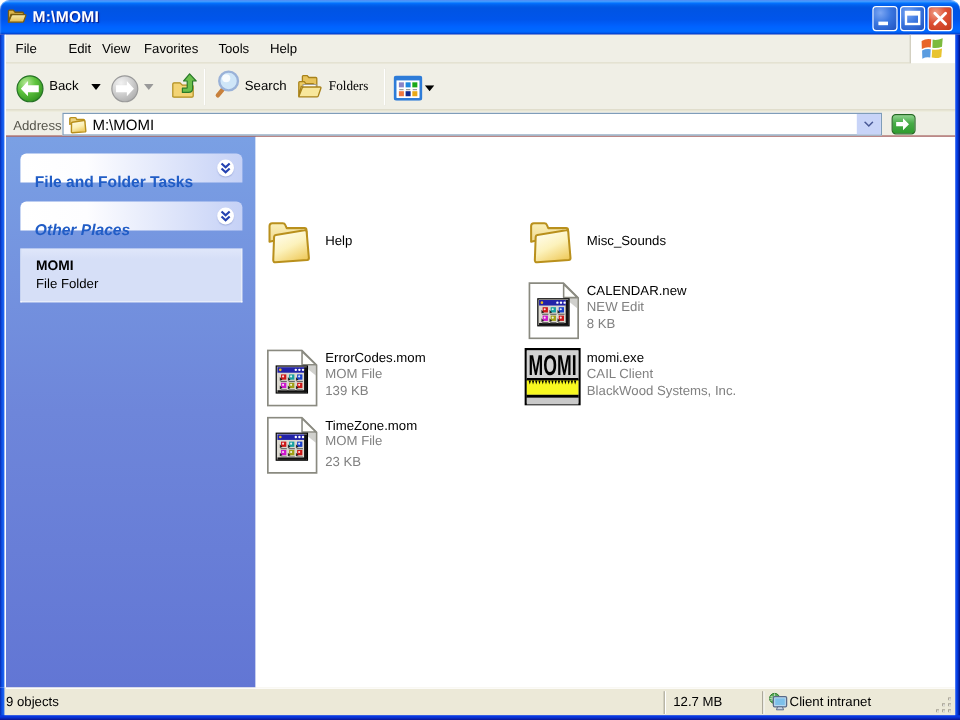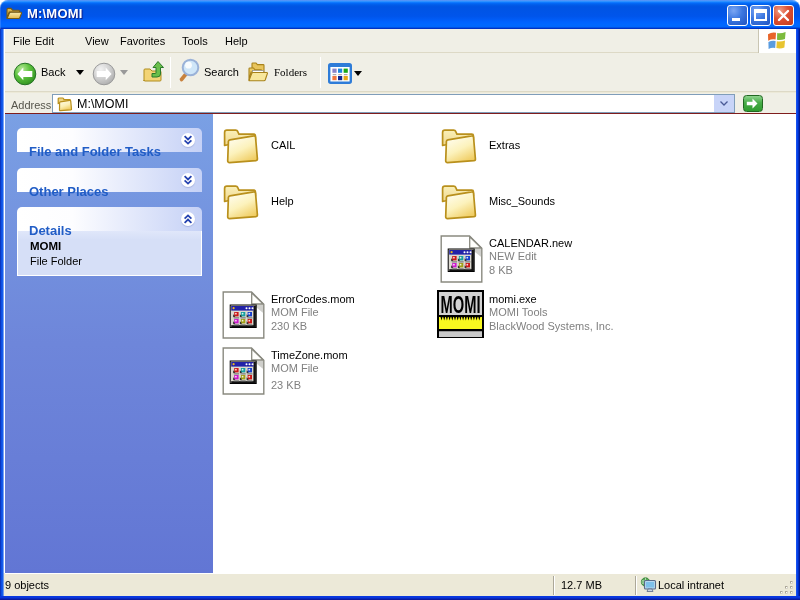--- a/index.html
+++ b/index.html
@@ -93,21 +93,21 @@
           <rect x="4" y="4" width="11" height="10" fill="none" stroke="#fff" stroke-width="2"></rect>
           <rect x="4" y="4" width="11" height="3" fill="#fff"></rect>
         </svg></div>
     <div class="tbtn close" style="left:773px;"><svg width="19" height="19">
           <path d="M5,5 L14,14 M14,5 L5,14" stroke="#fff" stroke-width="2.4" stroke-linecap="round"></path>
         </svg></div>
   </div>
   <div class="wbody">
     <div class="menubar">
       <span class="mi" style="left:9px;">File</span>
-      <span class="mi" style="left:31px;">Edit</span>
+      <span class="mi" style="left:53px;">Edit</span>
       <span class="mi" style="left:81px;">View</span>
       <span class="mi" style="left:116px;">Favorites</span>
       <span class="mi" style="left:178px;">Tools</span>
       <span class="mi" style="left:221px;">Help</span>
       <div class="flagbox">
           <svg width="20" height="19" style="position:absolute;left:8px;top:2px;" viewBox="0 0 20 19">
         <path d="M1,3.2 Q5,0.8 9,1.8 L8.6,8.6 Q4.8,7.8 1.2,9.8 Z" fill="#e8652a"></path>
         <path d="M10.2,2 Q14,2.8 18.6,0.9 L18,8 Q14.2,9.4 10,8.8 Z" fill="#7cbb3e"></path>
         <path d="M1.4,11 Q5,9.2 8.6,10 L8.2,17 Q4.8,16.2 1.6,18 Z" fill="#5a9ce0"></path>
         <path d="M9.8,10.2 Q13.8,11 18,9.4 L17.4,16.4 Q13.6,18 9.4,17 Z" fill="#e8c430"></path>
@@ -221,65 +221,39 @@
         <div class="panel" style="top:14px;">
           <div class="phead">
               <span class="pt">File and Folder Tasks</span>
             <div class="chev">
                 <svg width="14" height="14" style="position:absolute;left:0;top:0;">
                   <path d="M3.6,3.2 L7,6.4 L10.4,3.2 M3.6,7.4 L7,10.6 L10.4,7.4" stroke="#2442b0" stroke-width="1.8" fill="none"></path>
                 </svg>
               </div>
           </div>
         </div>
-        <div class="panel" style="top:54px;">
+        <div class="panel" style="top:54px;font-style:italic;">
           <div class="phead">
               <span class="pt">Other Places</span>
             <div class="chev">
                 <svg width="14" height="14" style="position:absolute;left:0;top:0;">
                   <path d="M3.6,3.2 L7,6.4 L10.4,3.2 M3.6,7.4 L7,10.6 L10.4,7.4" stroke="#2442b0" stroke-width="1.8" fill="none"></path>
                 </svg>
               </div>
           </div>
         </div>
         <div class="panel" style="top:93px;">
-          <div class="phead">
-              <span class="pt">Details</span>
-            <div class="chev">
-                <svg width="14" height="14" style="position:absolute;left:0;top:0;">
-                  <path d="M3.6,6.6 L7,3.4 L10.4,6.6 M3.6,10.8 L7,7.6 L10.4,10.8" stroke="#2442b0" stroke-width="1.8" fill="none"></path>
-                </svg>
-              </div>
-          </div>
           <div class="pbody" style="height:45px; padding:9px 12px 0;">
             <div style="font-weight:bold; font-size:11.5px;">MOMI</div>
             <div style="margin-top:3px;">File Folder</div>
           </div>
         </div>
       </div>
       <div class="files">
 
-      <div class="tile" style="left:6px;top:9px;width:210px;height:48px;">
-            <div class="ticon">
-              <svg width="48" height="48" viewBox="0 0 48 48" style="position:absolute;left:0;top:0;">
-                <path d="M5.6,22.5 L5.6,9.4 Q5.6,7.1 7.9,7.1 L16.6,7.1 Q18.2,7.1 18.7,8.4 L19.9,11.1 L34.8,11.1 Q36.4,11.1 36.4,12.7 L36.4,17 L10,21.5 Z" fill="url(#foldb)" stroke="#b9901c" stroke-width="1.7" stroke-linejoin="round"></path>
-                <path d="M9.4,18.4 Q9.6,17.1 10.9,16.9 L34.7,12.9 Q36.1,12.6 36.5,13.9 L38.4,35.8 Q38.6,37.5 36.9,37.7 L10.6,39.6 Q8.8,39.7 8.7,37.9 Z" fill="url(#foldg)" stroke="#b9901c" stroke-width="1.7" stroke-linejoin="round"></path>
-              </svg>
-            </div>
-            <div class="tname" style="top:16px;">CAIL</div>
-          </div>
-          <div class="tile" style="left:224px;top:9px;width:210px;height:48px;">
-            <div class="ticon">
-              <svg width="48" height="48" viewBox="0 0 48 48" style="position:absolute;left:0;top:0;">
-                <path d="M5.6,22.5 L5.6,9.4 Q5.6,7.1 7.9,7.1 L16.6,7.1 Q18.2,7.1 18.7,8.4 L19.9,11.1 L34.8,11.1 Q36.4,11.1 36.4,12.7 L36.4,17 L10,21.5 Z" fill="url(#foldb)" stroke="#b9901c" stroke-width="1.7" stroke-linejoin="round"></path>
-                <path d="M9.4,18.4 Q9.6,17.1 10.9,16.9 L34.7,12.9 Q36.1,12.6 36.5,13.9 L38.4,35.8 Q38.6,37.5 36.9,37.7 L10.6,39.6 Q8.8,39.7 8.7,37.9 Z" fill="url(#foldg)" stroke="#b9901c" stroke-width="1.7" stroke-linejoin="round"></path>
-              </svg>
-            </div>
-            <div class="tname" style="top:16px;">Extras</div>
-          </div>
           <div class="tile" style="left:6px;top:65px;width:210px;height:48px;">
             <div class="ticon">
               <svg width="48" height="48" viewBox="0 0 48 48" style="position:absolute;left:0;top:0;">
                 <path d="M5.6,22.5 L5.6,9.4 Q5.6,7.1 7.9,7.1 L16.6,7.1 Q18.2,7.1 18.7,8.4 L19.9,11.1 L34.8,11.1 Q36.4,11.1 36.4,12.7 L36.4,17 L10,21.5 Z" fill="url(#foldb)" stroke="#b9901c" stroke-width="1.7" stroke-linejoin="round"></path>
                 <path d="M9.4,18.4 Q9.6,17.1 10.9,16.9 L34.7,12.9 Q36.1,12.6 36.5,13.9 L38.4,35.8 Q38.6,37.5 36.9,37.7 L10.6,39.6 Q8.8,39.7 8.7,37.9 Z" fill="url(#foldg)" stroke="#b9901c" stroke-width="1.7" stroke-linejoin="round"></path>
               </svg>
             </div>
             <div class="tname" style="top:16px;">Help</div>
           </div>
           <div class="tile" style="left:224px;top:65px;width:210px;height:48px;">
@@ -374,21 +348,21 @@
                   <rect x="18.5" y="33.4" width="5.2" height="1" fill="#666"></rect>
                   <rect x="25.6" y="28" width="4.4" height="4.4" fill="#cc1818"></rect>
                   <path d="M24.6,30.2 l2.2,2.2 l-2.2,0.9 z" fill="#000" opacity="0.8"></path>
                   <circle cx="27.3" cy="29.7" r="0.9" fill="#fff" opacity="0.85"></circle>
                   <rect x="25.200000000000003" y="33.4" width="5.2" height="1" fill="#666"></rect>
                 </g>
               </svg>
             </div>
             <div class="tname" style="top:1.5px;">ErrorCodes.mom</div>
             <div class="tinfo" style="top:15px;">MOM File</div>
-            <div class="tinfo" style="top:28.5px;">230 KB</div>
+            <div class="tinfo" style="top:28.5px;">139 KB</div>
           </div>
           <div class="tile" style="left:224px;top:177px;width:210px;height:48px;">
             <div class="ticon">
               <svg width="47" height="48" viewBox="0 0 47 48" style="position:absolute;left:0;top:-1px;">
                 <rect x="1" y="1" width="45" height="46" fill="#c9c9c9" stroke="#000" stroke-width="2"></rect>
                 <rect x="2" y="2" width="43" height="24" fill="#d2d2d2"></rect>
                 <text x="23.5" y="22.5" font-family="Liberation Sans" font-size="24" font-weight="bold" fill="#000" text-anchor="middle" textLength="40" lengthAdjust="spacingAndGlyphs">MOMI</text>
                 <rect x="2" y="25" width="43" height="2.5" fill="#000"></rect>
                 <rect x="2" y="27" width="43" height="12" fill="#f8f820"></rect>
                 <path d="M3.5,27 l1,3.4 l1,-3.4 z" fill="#000"></path>
@@ -404,21 +378,21 @@
                 <path d="M30.499999999999996,27 l1,3.4 l1,-3.4 z" fill="#000"></path>
                 <path d="M33.199999999999996,27 l1,3.4 l1,-3.4 z" fill="#000"></path>
                 <path d="M35.9,27 l1,3.4 l1,-3.4 z" fill="#000"></path>
                 <path d="M38.6,27 l1,3.4 l1,-3.4 z" fill="#000"></path>
                 <path d="M41.300000000000004,27 l1,3.4 l1,-3.4 z" fill="#000"></path>
                 <rect x="2" y="39" width="43" height="2.5" fill="#000"></rect>
                 <rect x="2" y="41.5" width="43" height="5.5" fill="#c9c9c9"></rect>
               </svg>
             </div>
             <div class="tname" style="top:1.5px;">momi.exe</div>
-            <div class="tinfo" style="top:15px;">MOMI Tools</div>
+            <div class="tinfo" style="top:15px;">CAIL Client</div>
             <div class="tinfo" style="top:28.5px;">BlackWood Systems, Inc.</div>
           </div>
           <div class="tile" style="left:6px;top:233px;width:210px;height:48px;">
             <div class="ticon">
               <svg width="43" height="48" viewBox="0 0 43 48" style="position:absolute;left:3px;top:0px;">
                 <path d="M1.2,1 L29.5,1 L41.8,13.3 L41.8,47 L1.2,47 Z" fill="#fff" stroke="#8a8a80" stroke-width="1.4"></path>
                 <path d="M30.5,13.4 L41.2,13.4 L41.2,22 Z" fill="#aaaaa2" opacity="0.55"></path>
                 <path d="M29.7,1.8 L29.7,13 L41.2,13 Z" fill="#fffffc" stroke="#8a8a80" stroke-width="1.3" stroke-linejoin="round"></path>
                 <rect x="8.2" y="14" width="26" height="22.5" fill="#dcd9d0" stroke="#000" stroke-width="1"></rect>
                 <rect x="31.4" y="15" width="2.5" height="21" fill="#111"></rect>
@@ -480,21 +454,21 @@
       <div class="ssep" style="left:549px;"></div>
       <span style="position:absolute;left:557px;top:5px;">12.7 MB</span>
       <div class="ssep" style="left:631px;"></div>
       <svg width="17" height="16" style="position:absolute;left:636px;top:3px;" viewBox="0 0 17 16">
         <circle cx="5.5" cy="5" r="4.2" fill="#5aa85a" stroke="#2a7a2a" stroke-width="0.8"></circle>
         <path d="M2.2,3.4 q3.3,1.8 6.6,0 M2.2,6.6 q3.3,-1.8 6.6,0 M5.5,0.8 v8.4 M1.3,5 h8.4" stroke="#cfe8cf" fill="none" stroke-width="0.7"></path>
         <rect x="4.5" y="3.5" width="11" height="8.5" rx="1" fill="#b8d8f0" stroke="#5a6a88" stroke-width="1.1"></rect>
         <rect x="6" y="5" width="8" height="5.5" fill="#7ec0ea"></rect>
         <path d="M8,12 h4 l1,2.5 h-6 z" fill="#c8d4e4" stroke="#5a6a88" stroke-width="0.8"></path>
       </svg>
-      <span style="position:absolute;left:654px;top:5px;">Local intranet</span>
+      <span style="position:absolute;left:654px;top:5px;">Client intranet</span>
       <svg width="14" height="14" style="position:absolute;left:776px;top:7px;">
         <g fill="#aca899">
             <rect x="10" y="10" width="2.5" height="2.5"></rect>
             <rect x="10" y="5" width="2.5" height="2.5"></rect>
             <rect x="10" y="0" width="2.5" height="2.5"></rect>
             <rect x="5" y="10" width="2.5" height="2.5"></rect>
             <rect x="5" y="5" width="2.5" height="2.5"></rect>
             <rect x="0" y="10" width="2.5" height="2.5"></rect>
           </g>
         <g fill="#ffffff">

